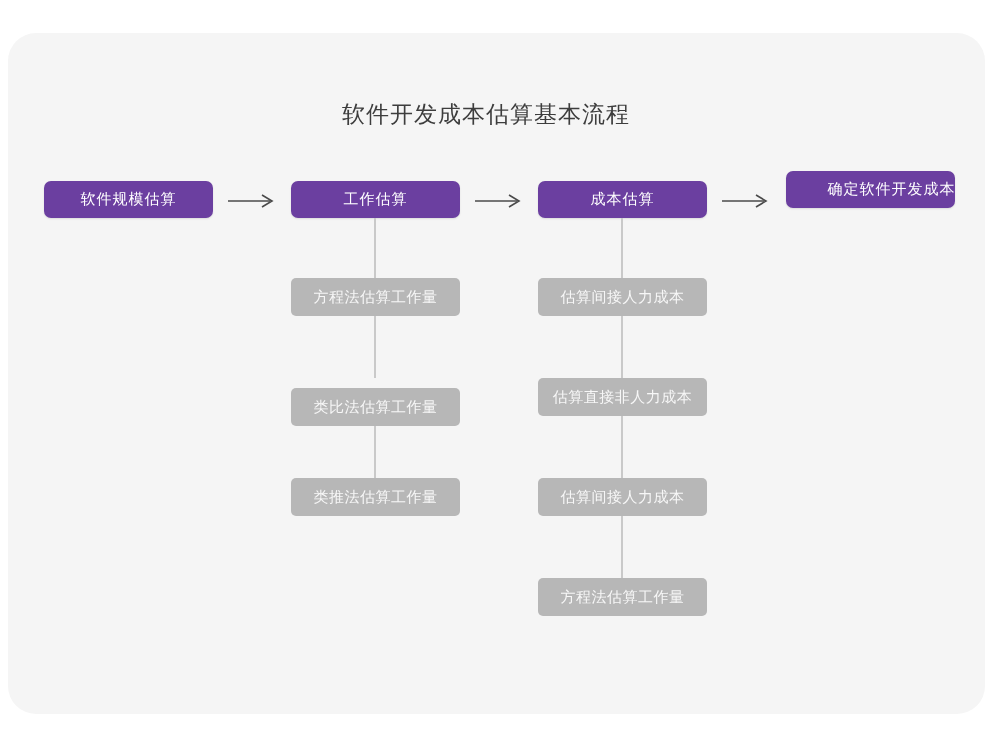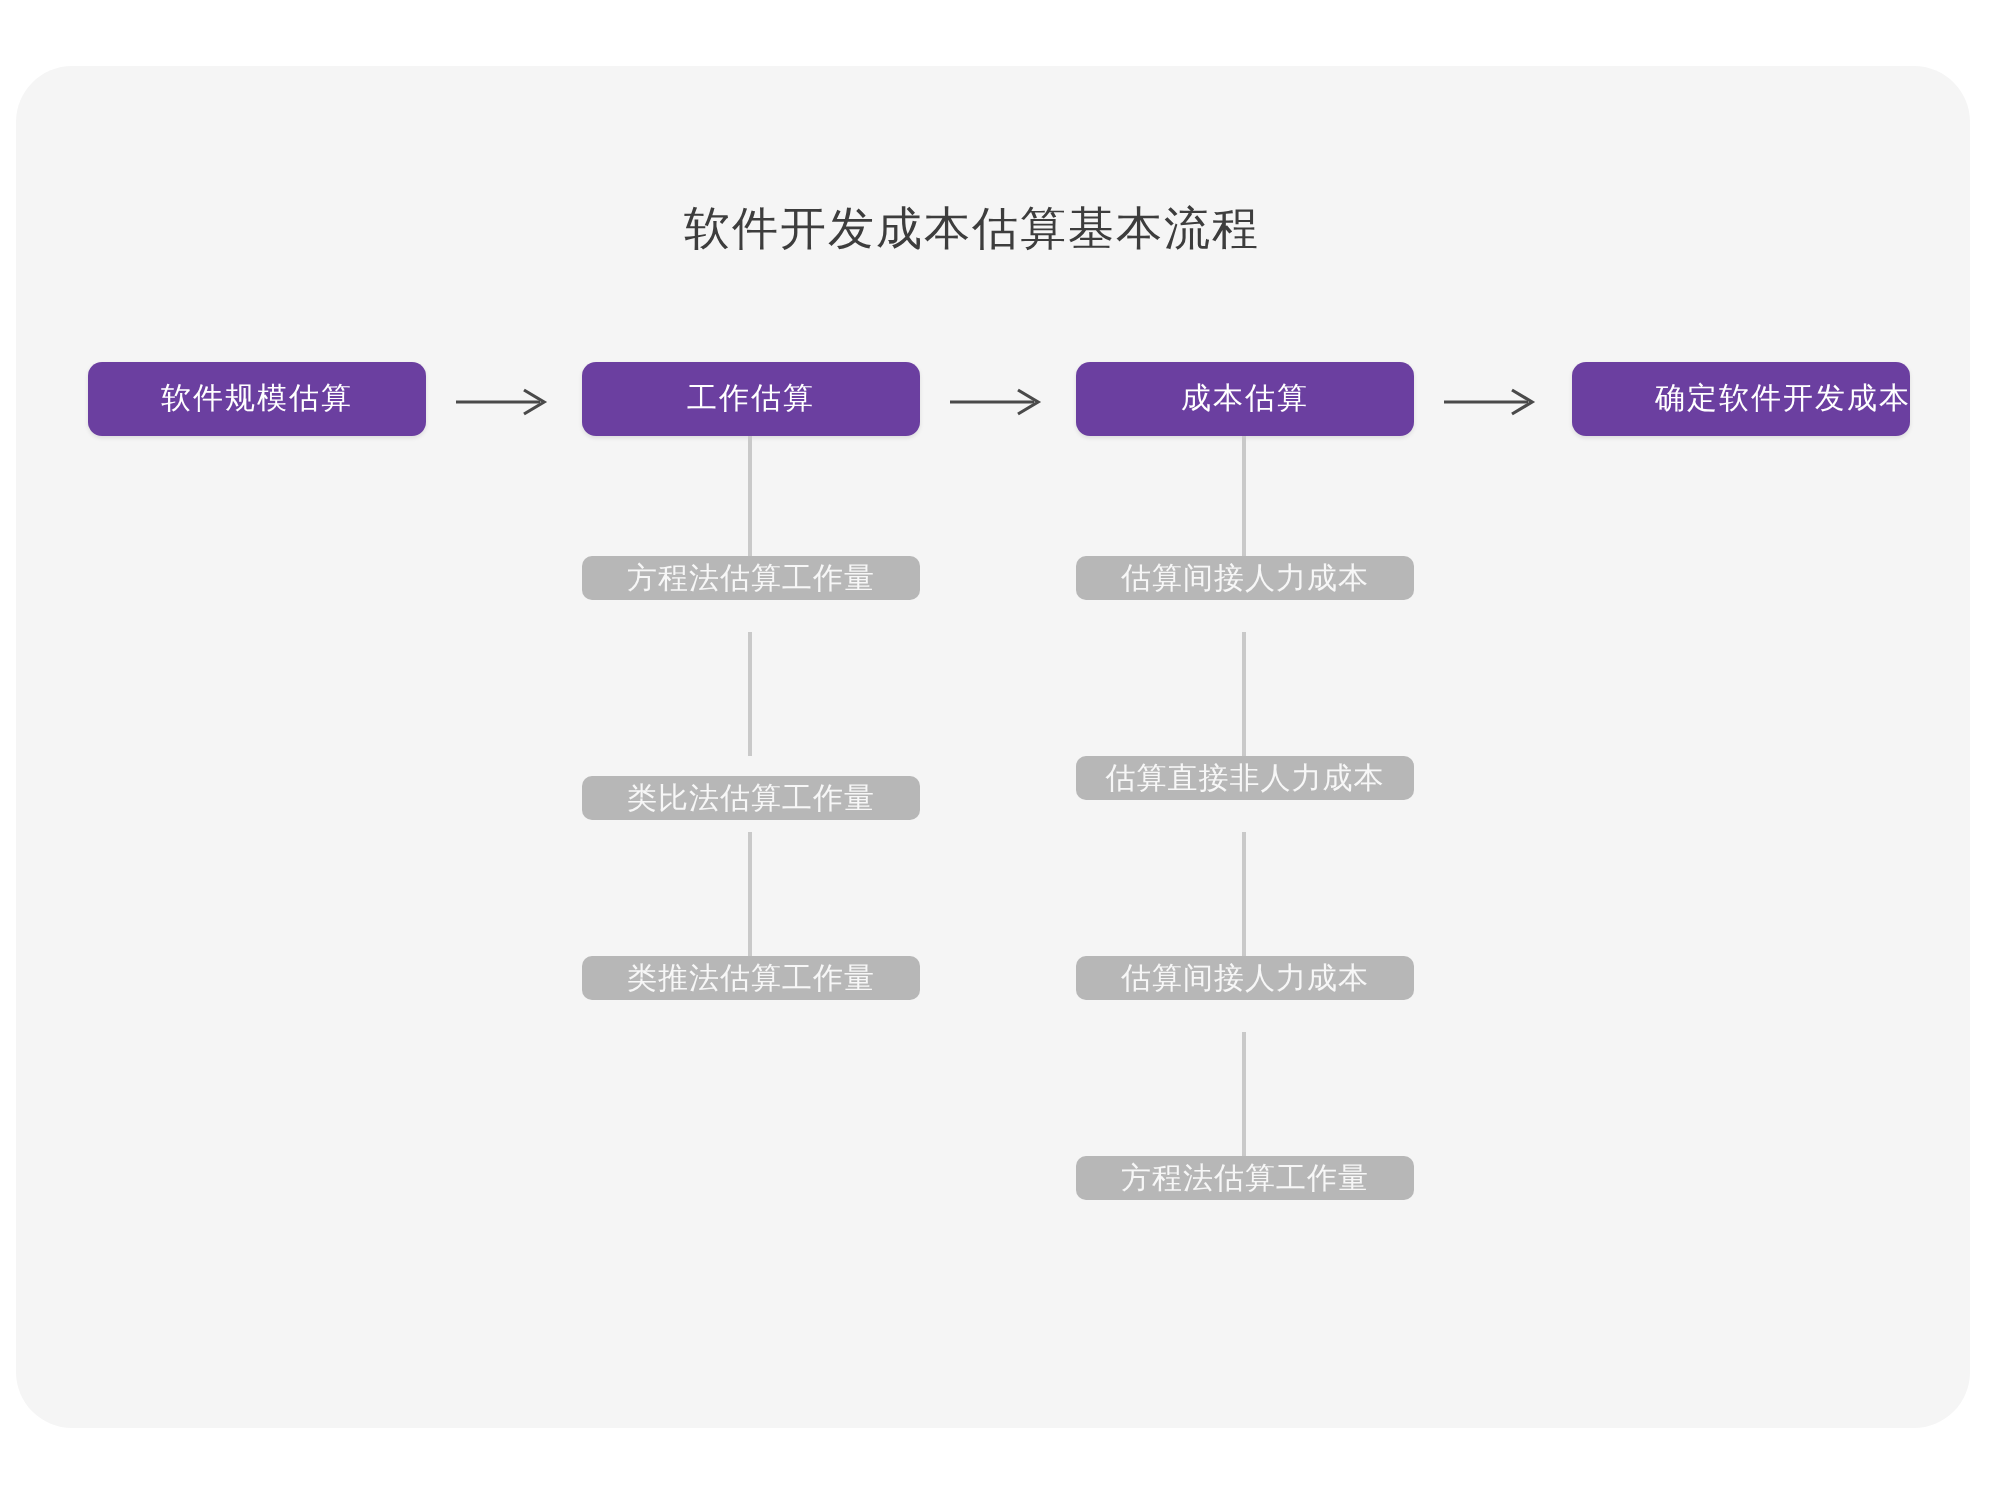--- a/index.html
+++ b/index.html
@@ -54,21 +54,21 @@
     background: #6b3fa0;
     border-radius: 7px;
     color: #ffffff;
     font-size: 15px;
     letter-spacing: 1px;
     box-shadow: 0 1px 2px rgba(0,0,0,0.10);
   }
 
   .node.sub {
     width: 169px;
-    height: 22px;
+    height: 38px;
     background: #b7b7b7;
     border-radius: 5px;
     color: #f7f7f7;
     font-size: 15px;
     letter-spacing: 0.5px;
   }
 
   
   .vline {
     position: absolute;
@@ -120,21 +120,21 @@
   <span>成本估算</span>
 </div>
 
 <div class="harrow" style="left:720px; top:186px;">
   <svg width="52" height="16" viewBox="0 0 52 16" aria-hidden="true">
     <path d="M2 8 H44" stroke="#4a4a4a" stroke-width="1.6" fill="none"></path>
     <path d="M36 2 L46 8 L36 14" stroke="#4a4a4a" stroke-width="1.6" fill="none"></path>
   </svg>
 </div>
 
-<div class="node primary" style="left:786px; top:181px;padding-left:42px;">
+<div class="node primary" style="left:786px; top:171px;padding-left:42px;">
   <span>确定软件开发成本</span>
 </div>
 
 <div class="vline" style="left:374px; top:218px;  height:60px;"></div>
 <div class="vline" style="left:374px; top:316px;  height:62px;"></div>
 <div class="vline" style="left:374px; top:416px;  height:62px;"></div>
 
 <div class="node sub" style="left:291px; top:278px;">
   <span>方程法估算工作量</span>
 </div>

